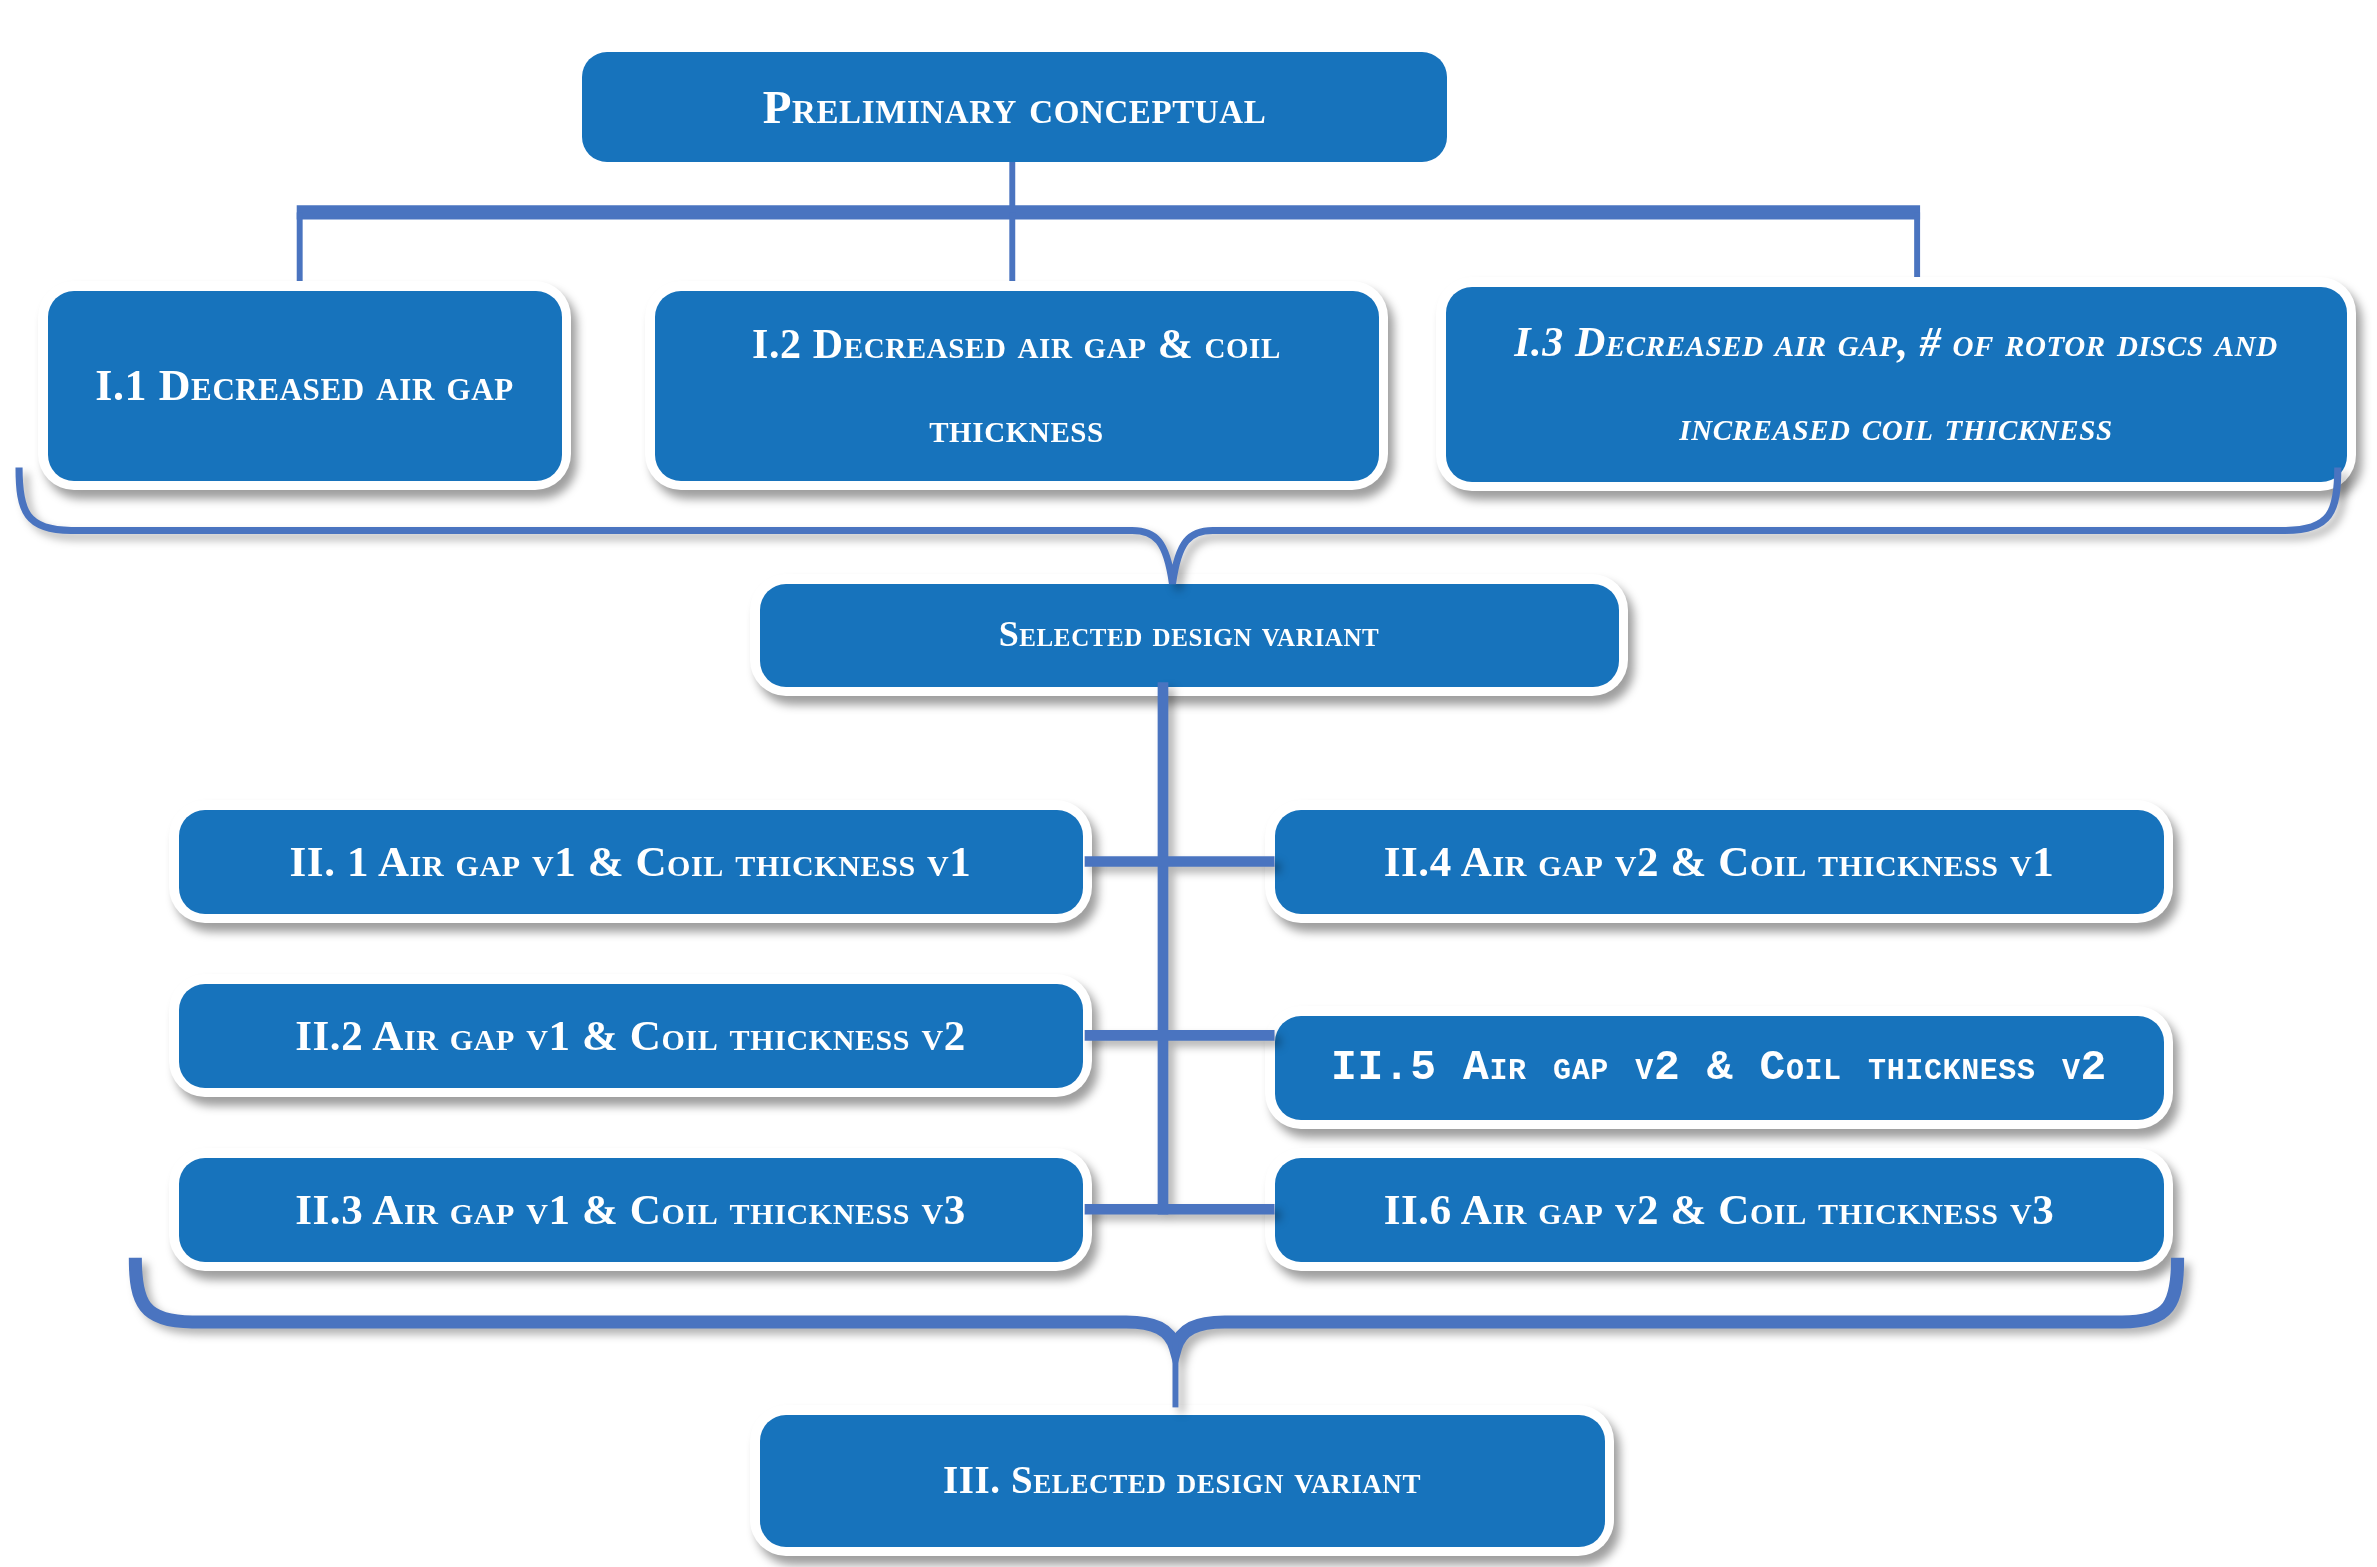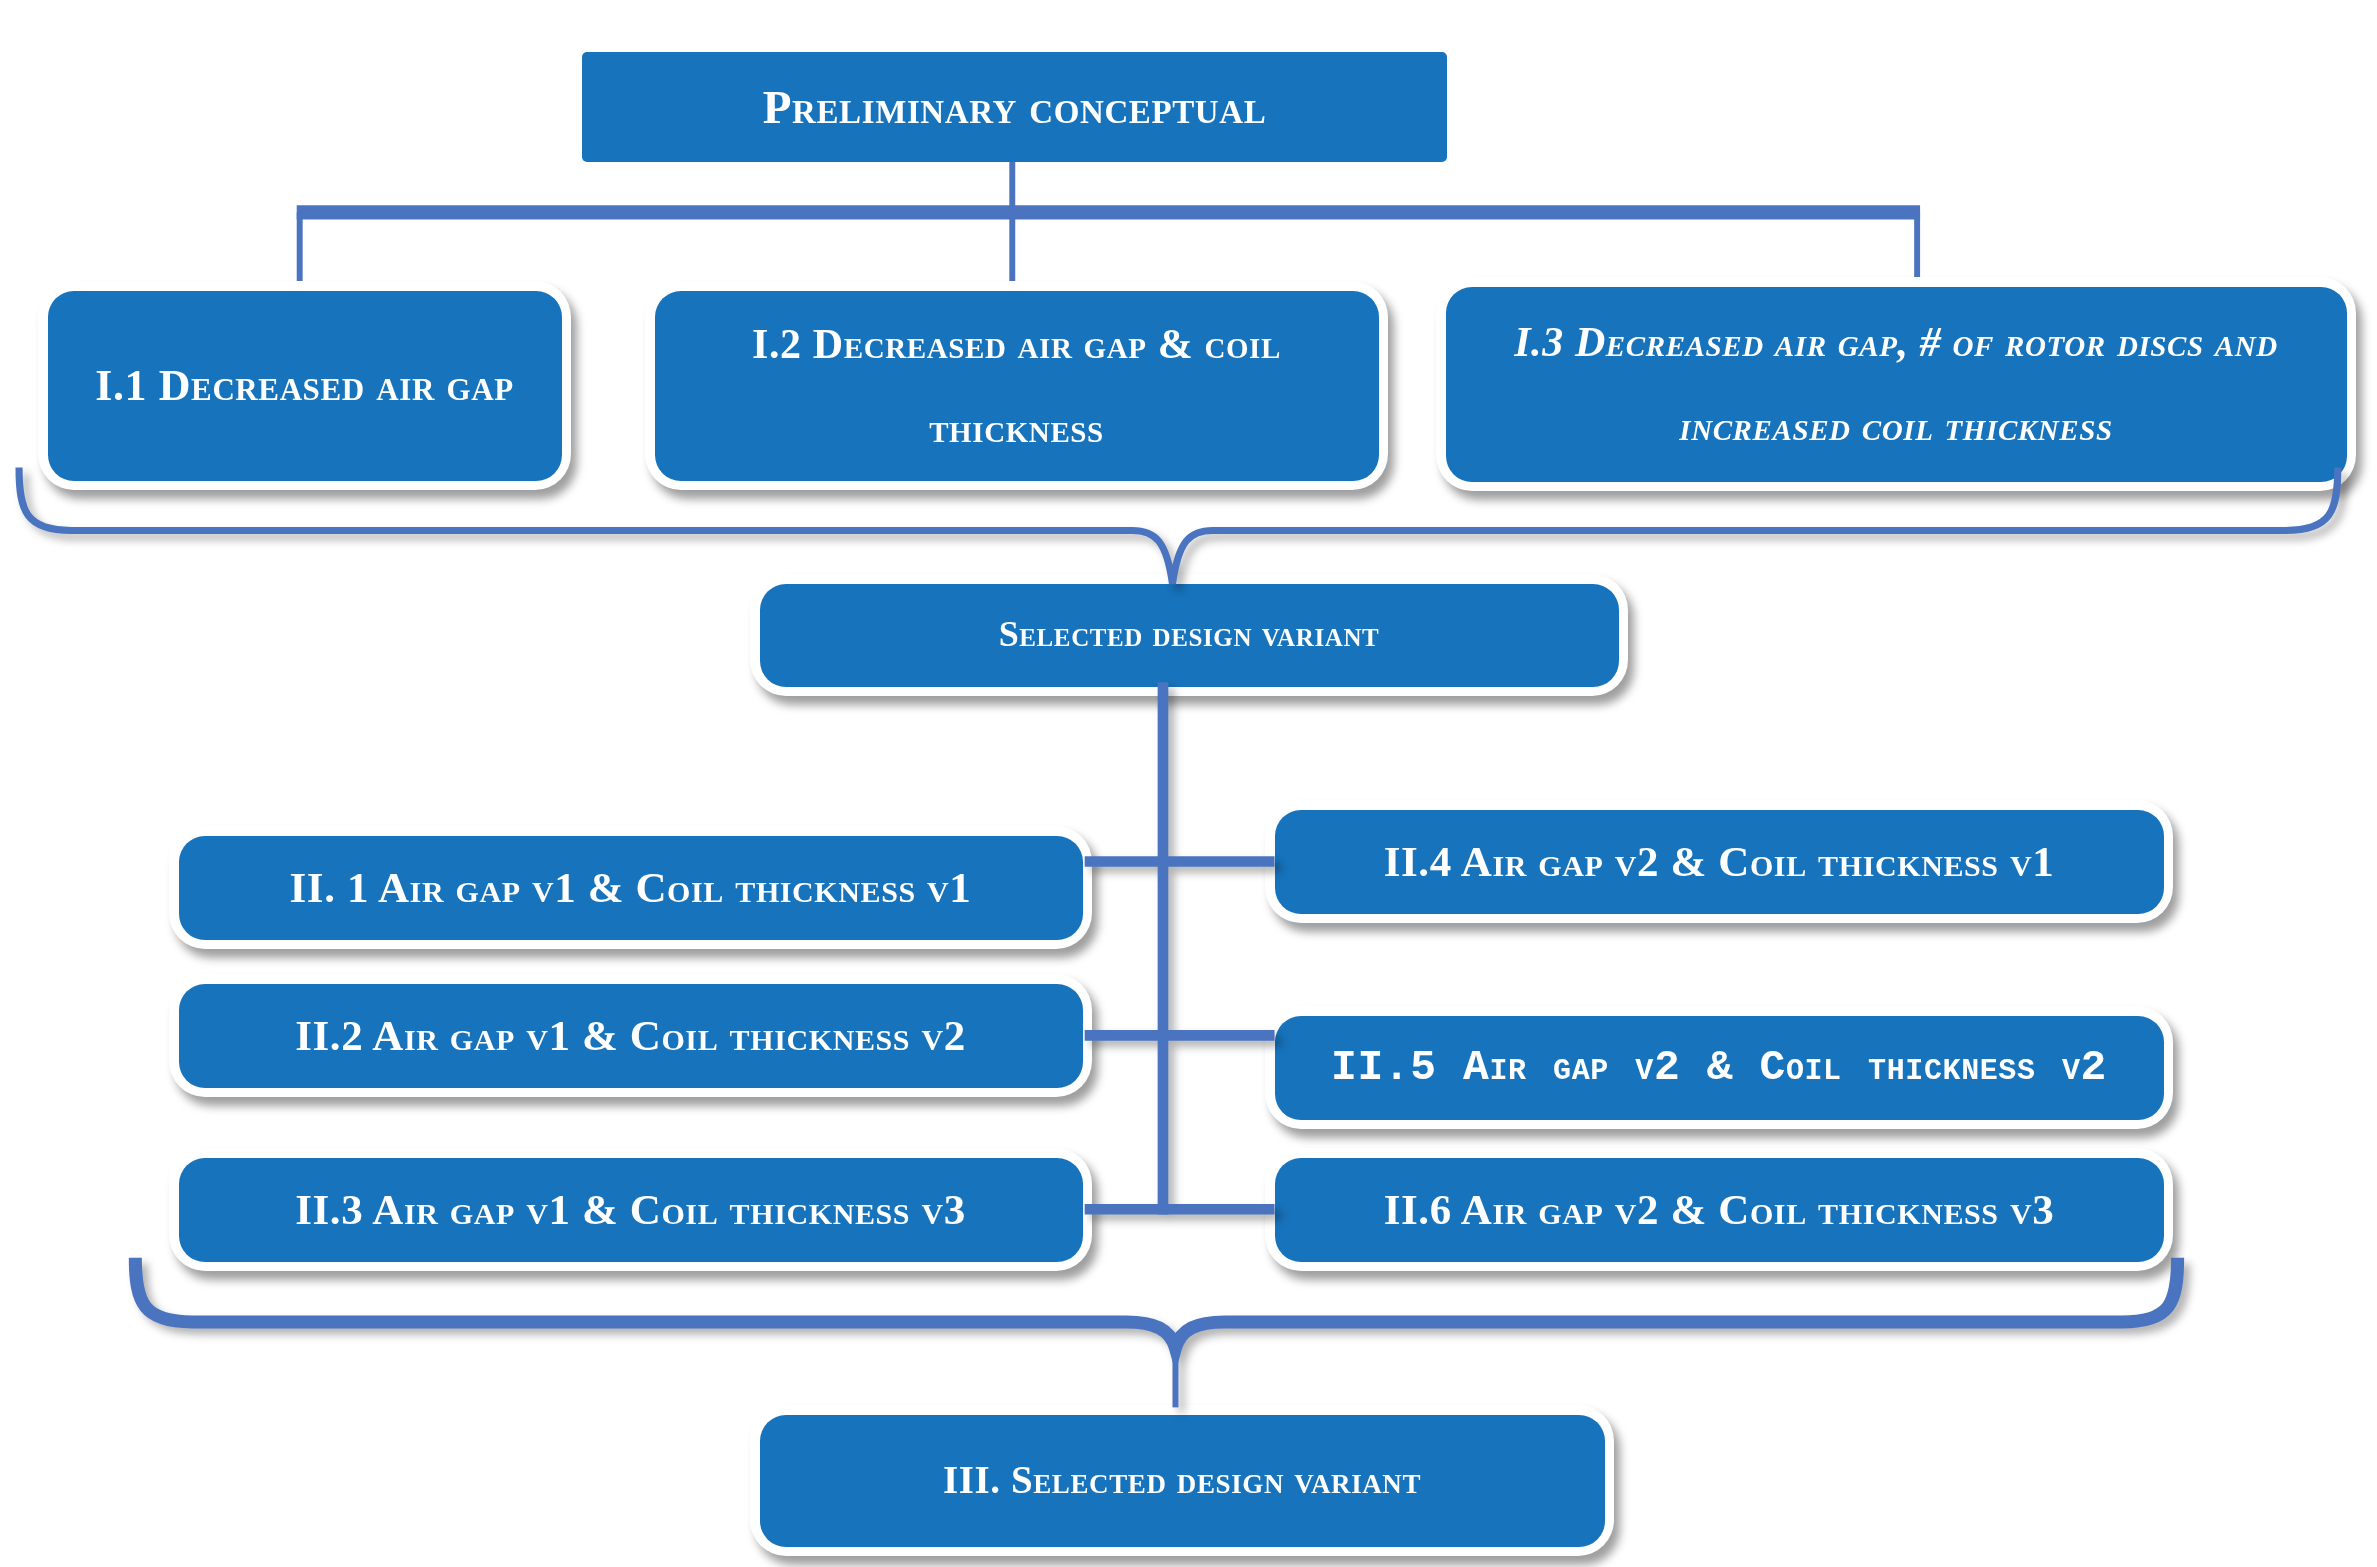--- a/index.html
+++ b/index.html
@@ -21,21 +21,21 @@
     left:0;top:0;
     width:2377px;height:1567px;
     overflow:visible;
   }
   .shadowed{ filter: drop-shadow(6px 6px 4.2px rgba(0,0,0,0.30)); }
 
   
   .plainbox{
     position:absolute;
     background:var(--box-fill);
-    border-radius:5px;
+    border-radius:25px;
     display:flex;align-items:center;justify-content:center;
     text-align:center;
   }
   
   .card{
     position:absolute;
     background:#FFFFFF;
     border-radius:36px;
     box-shadow:6px 8.3px 9.5px rgba(0,0,0,0.38);
   }
@@ -99,21 +99,21 @@
       <span class="label fs-i3">I.3 Decreased air gap, # of rotor discs and increased coil thickness</span>
     </div>
   </div>
 
   <div class="card" style="left:750px;top:574px;width:878px;height:122px;">
     <div class="card-inner">
       <span class="label fs-sel">Selected design variant</span>
     </div>
   </div>
 
-  <div class="card" style="left:169px;top:826px;width:923px;height:123px;">
+  <div class="card" style="left:169px;top:800px;width:923px;height:123px;">
     <div class="card-inner">
       <span class="label fs-ii">II. 1 Air gap v1 &amp; Coil thickness v1</span>
     </div>
   </div>
 
   <div class="card" style="left:169px;top:974px;width:923px;height:123px;">
     <div class="card-inner">
       <span class="label fs-ii">II.2 Air gap v1 &amp; Coil thickness v2</span>
     </div>
   </div>

